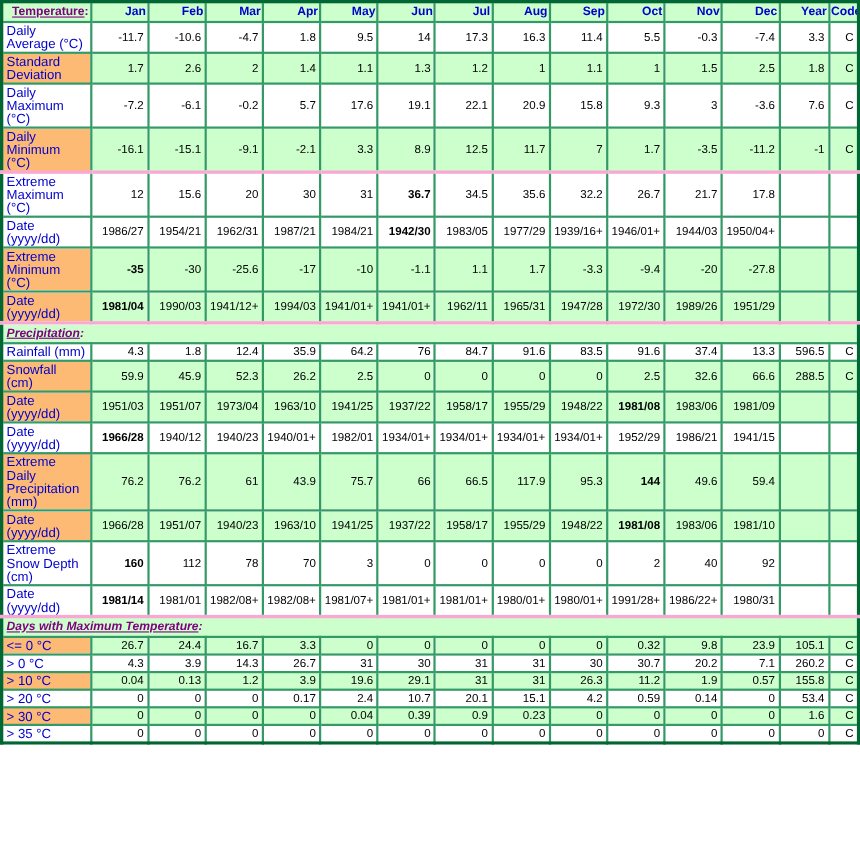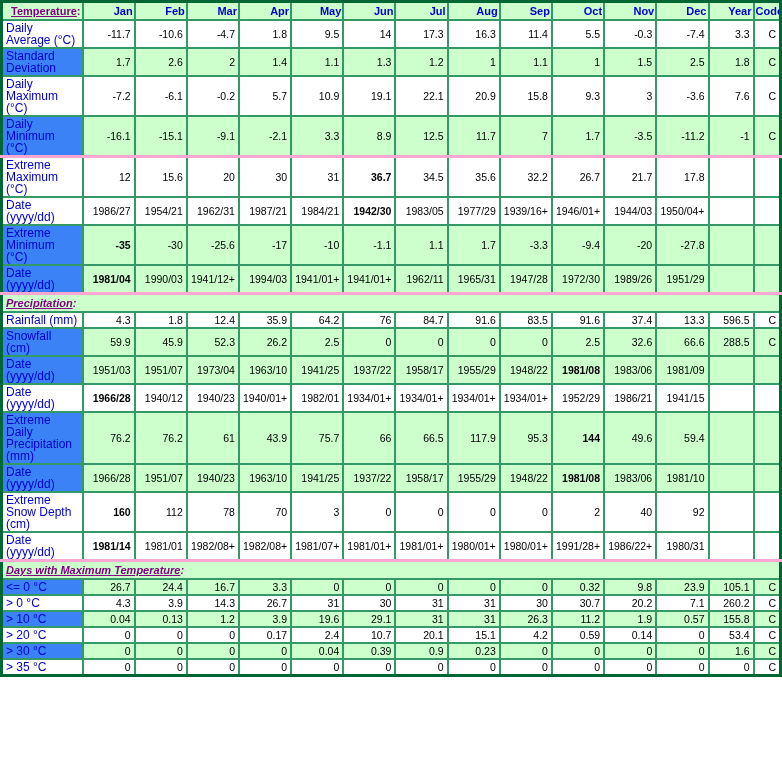--- a/index.html
+++ b/index.html
@@ -46,21 +46,21 @@
     font-size:12px;
     line-height:12px;
     word-wrap:break-word;
   }
   td.val, td.yr, td.cd{
     text-align:right;
     white-space:nowrap;
     background:#fff;
   }
   tr.shaded td.val, tr.shaded td.yr, tr.shaded td.cd{background:#CCFFCC;}
-  tr.shaded td.rlabel{background:#3b82f6;}
+  tr.shaded td.rlabel{background:#fdba74;}
   td.val.b{font-weight:bold;}
   tr.group-top td, tr.group-top th{border-top:3px solid #f9a8d4;}
   tr.section td{padding:2px 3px;font-style:italic;}
 </style>
 </head>
 <body>
 
 <table class="climate">
   <colgroup>
     <col class="c-label">
@@ -135,21 +135,21 @@
         <td class="val">2.5</td>
         <td class="yr">1.8</td>
         <td class="cd">C</td>
       </tr>
       <tr class="">
         <td class="rlabel">Daily Maximum (°C)</td>
         <td class="val">-7.2</td>
         <td class="val">-6.1</td>
         <td class="val">-0.2</td>
         <td class="val">5.7</td>
-        <td class="val">10.9</td>
+        <td class="val">17.6</td>
         <td class="val">19.1</td>
         <td class="val">22.1</td>
         <td class="val">20.9</td>
         <td class="val">15.8</td>
         <td class="val">9.3</td>
         <td class="val">3</td>
         <td class="val">-3.6</td>
         <td class="yr">7.6</td>
         <td class="cd">C</td>
       </tr>

